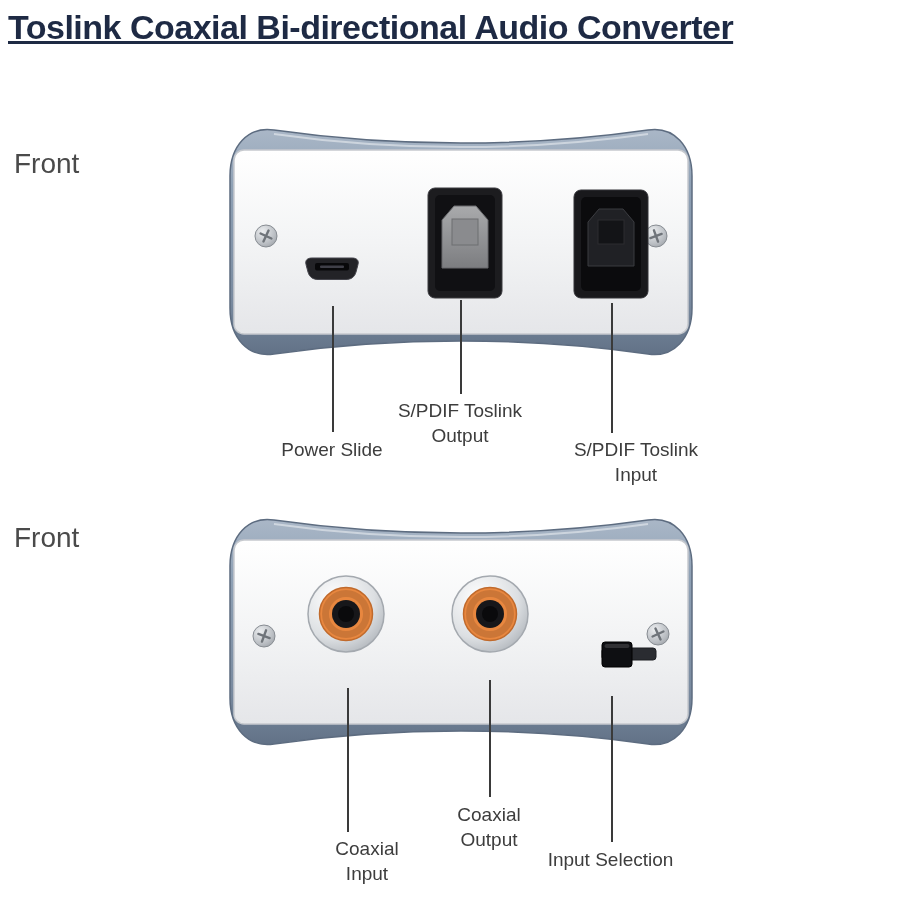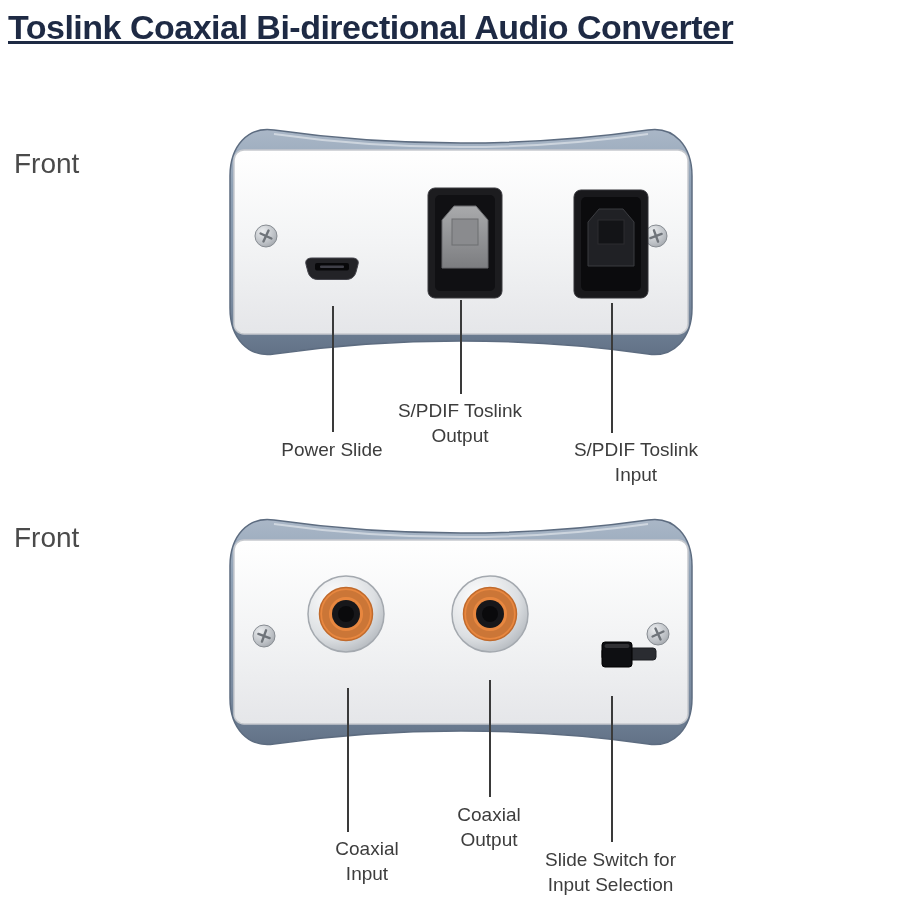--- a/index.html
+++ b/index.html
@@ -220,17 +220,16 @@
 
   <div class="callout-label" id="lab-cin">
     <span class="line">Coaxial</span>
     <span class="line">Input</span>
   </div>
   <div class="callout-label" id="lab-cout">
     <span class="line">Coaxial</span>
     <span class="line">Output</span>
   </div>
   <div class="callout-label" id="lab-slide">
-    <span class="line">Slide Switch for</span>
     <span class="line">Input Selection</span>
   </div>
 
 </div>
 
 </body></html>

